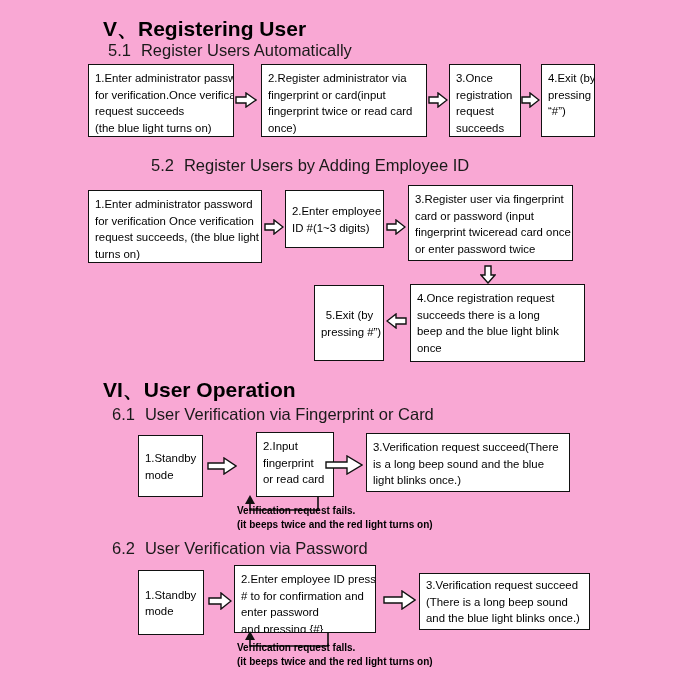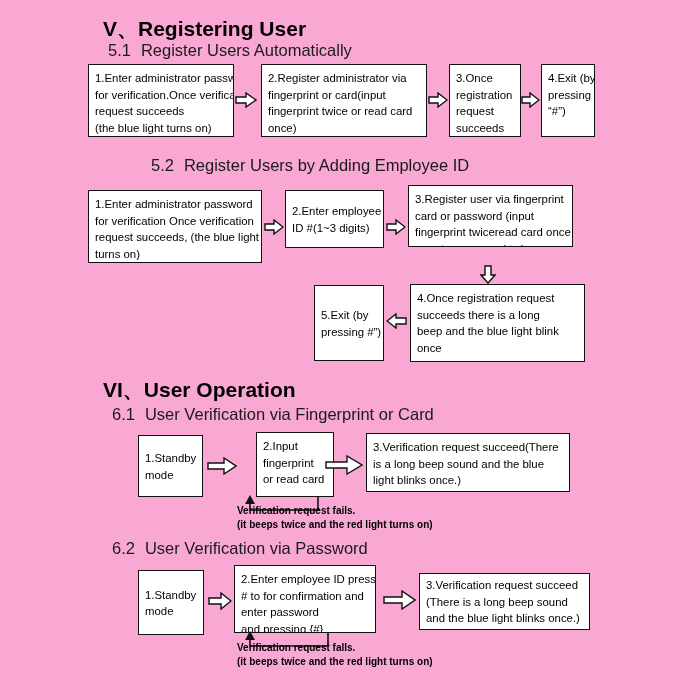--- a/index.html
+++ b/index.html
@@ -149,21 +149,21 @@
     <span class="ln">2.Enter  employee</span>
     <span class="ln">ID #(1~3 digits)</span>
   </div>
 
   <div class="abs arrow-right" style="left:386px; top:219px;">
     <svg width="20" height="16" viewBox="0 0 20 16">
       <polygon points="1,5 10,5 10,1 19,8 10,15 10,11 1,11" fill="#ffffff" stroke="#111111" stroke-width="1.4"></polygon>
     </svg>
   </div>
 
-  <div class="abs box" style="left:408px; top:185px; width:165px; height:62px;">
+  <div class="abs box" style="left:408px; top:185px; width:165px; height:76px;">
     <span class="ln">3.Register user via fingerprint</span>
     <span class="ln">card   or   password (input</span>
     <span class="ln">fingerprint twiceread card once</span>
     <span class="ln">or enter password twice</span>
   </div>
 
   <div class="abs arrow-down" style="left:480px; top:265px;">
     <svg width="16" height="19" viewBox="0 0 16 19">
       <polygon points="5,1 11,1 11,10 15,10 8,18 1,10 5,10" fill="#ffffff" stroke="#111111" stroke-width="1.4"></polygon>
     </svg>
@@ -175,21 +175,21 @@
     <span class="ln">beep and the blue light blink</span>
     <span class="ln">once</span>
   </div>
 
   <div class="abs arrow-left" style="left:386px; top:313px;">
     <svg width="21" height="16" viewBox="0 0 21 16">
       <polygon points="20,5 10,5 10,1 1,8 10,15 10,11 20,11" fill="#ffffff" stroke="#111111" stroke-width="1.4"></polygon>
     </svg>
   </div>
 
-  <div class="abs box center-text" style="left:314px; top:285px; width:70px; height:76px;">
+  <div class="abs box center-text" style="left:314px; top:285px; width:70px; height:76px;text-align:center;">
     <span class="ln">5.Exit (by</span>
     <span class="ln">pressing #”)</span>
   </div>
 
   <div class="abs roman-heading" style="left:103px; top:376px;">VI、User Operation</div>
 
   <div class="abs sub-heading" style="left:112px; top:405px;">
     <span class="num">6.1</span><span>User Verification via Fingerprint or Card</span>
   </div>
 

